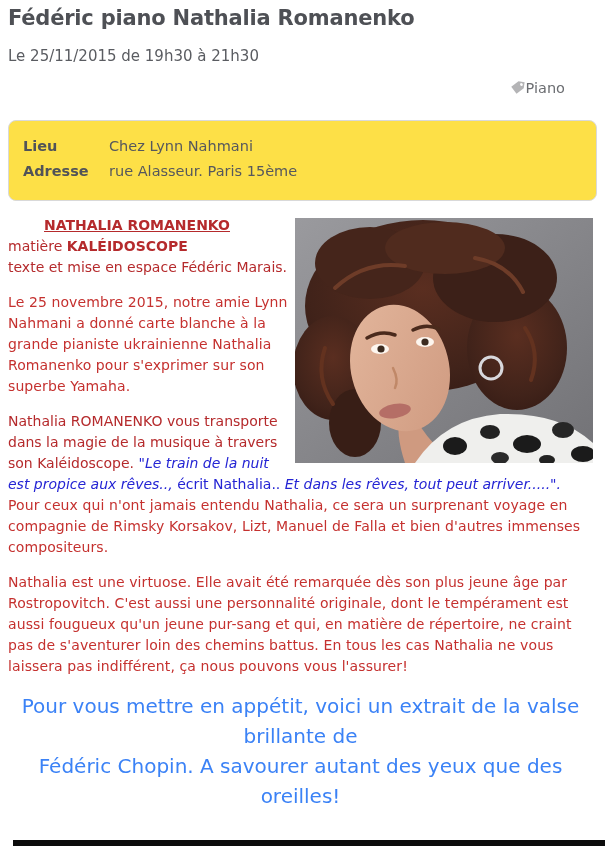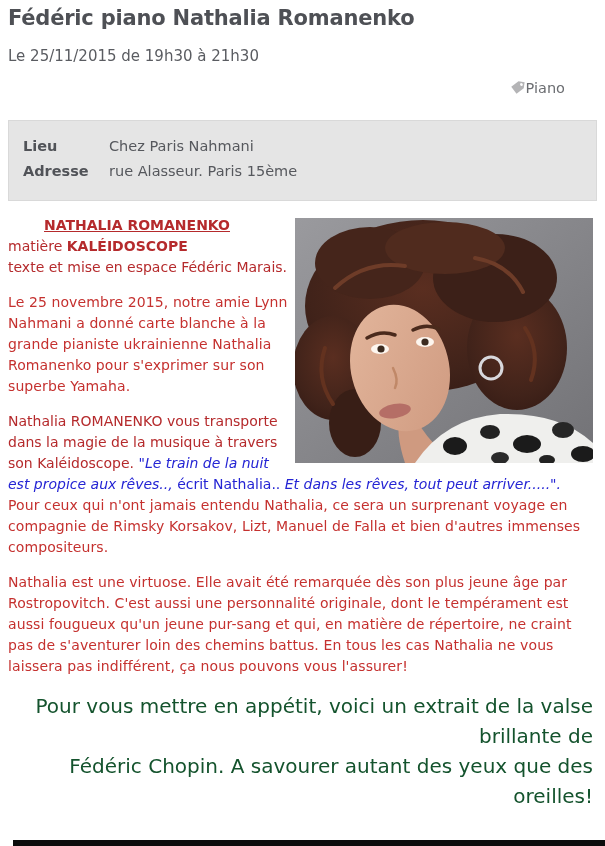--- a/index.html
+++ b/index.html
@@ -17,21 +17,21 @@
     font-size:15px;color:#5a5c61;
   }
   .tag{
     position:absolute;top:79px;right:40px;
     display:flex;align-items:center;gap:0;
     font-size:14.5px;color:#6b6d71;
   }
   .tag svg{display:block;}
   .info-box{
     position:absolute;left:8px;top:120px;width:559px;height:45px;
-    background:#e5e5e5;border:1px solid #d9d9d9;border-radius:0;
+    background:#fde047;border:1px solid #d9d9d9;border-radius:8px;
     padding:17px 14px;font-size:14.5px;
   }
   .info-row{margin-bottom:9px;display:flex;}
   .info-label{font-weight:bold;color:#515358;width:86px;flex:none;}
   .info-value{color:#56585d;}
   .article{
     position:absolute;left:8px;top:215px;width:585px;
     font-size:14px;line-height:21px;
   }
   .article p{margin:0 0 14px 0;}
@@ -41,21 +41,21 @@
   .photo svg{display:block;}
   .red-sans{color:#b52a2c;}
   .red-comic{color:#c5312f;letter-spacing:0.1px;}
   .blue-i{color:#2424d4;font-style:italic;}
   .blue-r{color:#2424d4;}
   .intro-link{
     color:#b52a2c;font-weight:bold;text-decoration:underline;cursor:pointer;margin-left:36px;
   }
   .block{display:block;}
   .closing{
-    text-align:right;color:#14532d;
+    text-align:center;color:#3b82f6;
     font-size:20px;line-height:30px;margin-top:14px;
   }
   .media-bar{
     position:absolute;left:13px;right:0;top:840px;height:6px;background:#0c0c0c;
   }
 </style>
 </head>
 <body>
 
 <h1 class="page-title">Fédéric piano Nathalia Romanenko</h1>
@@ -70,21 +70,21 @@
         <circle cx="12" cy="5" r="1.4" fill="#ffffff"></circle>
       </g>
     </svg>
   </span>
   <span>Piano</span>
 </div>
 
 <div class="info-box">
   <div class="info-row">
     <span class="info-label">Lieu</span>
-    <span class="info-value">Chez Paris Nahmani</span>
+    <span class="info-value">Chez Lynn Nahmani</span>
   </div>
   <div class="info-row">
     <span class="info-label">Adresse</span>
     <span class="info-value">rue Alasseur. Paris 15ème</span>
   </div>
 </div>
 
 <div class="article">
 
   <div class="photo">

